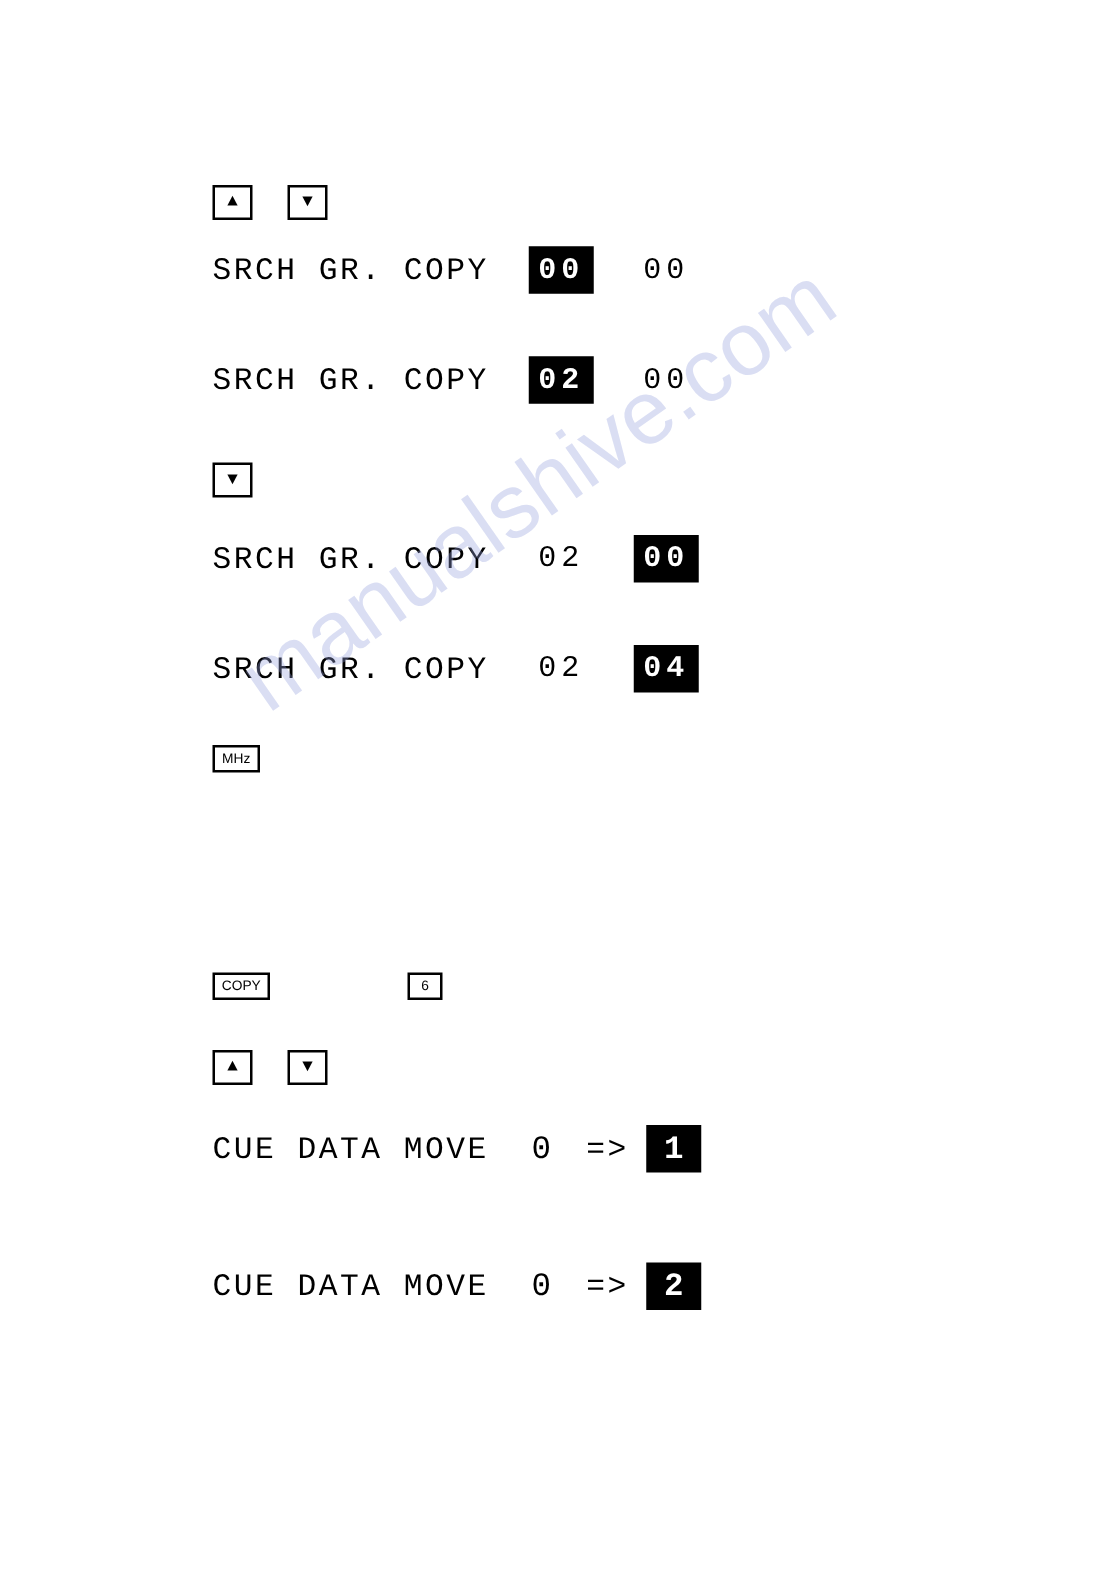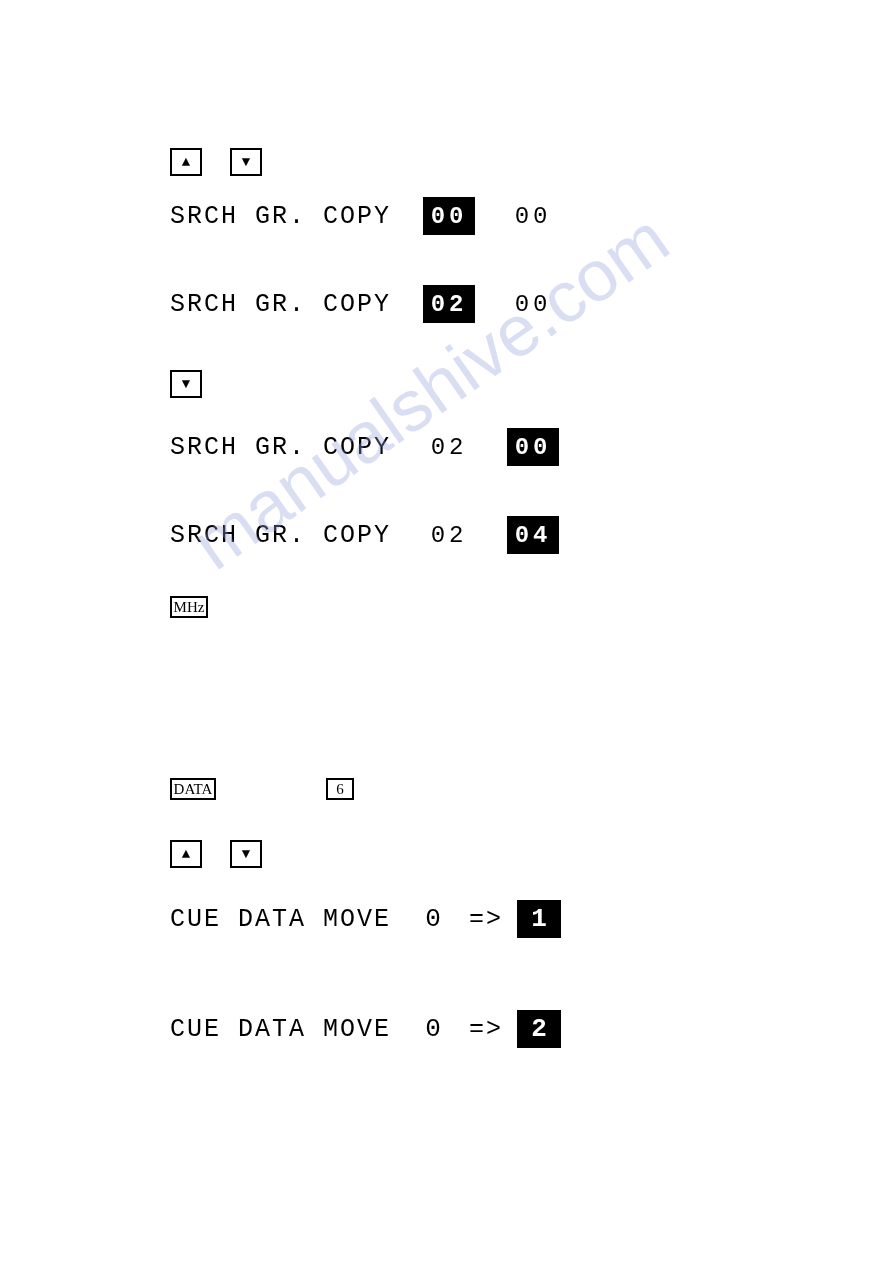--- a/index.html
+++ b/index.html
@@ -46,22 +46,22 @@
     }
 
     .small-btn {
       min-width: 38px;
       height: 22px;
       border: 2px solid #000;
       background: #fff;
       display: inline-flex;
       align-items: center;
       justify-content: center;
-      font-size: 15px;
-      font-family: Liberation Serif, serif;
+      font-size: 11px;
+      font-family: Liberation Sans, sans-serif;
     }
 
     
     .section {
       position: absolute;
       display: flex;
       align-items: center;
     }
 
     .row-text {
@@ -187,21 +187,21 @@
   </div>
 
   <div class="section" style="top: 596px; left: 170px;">
     <div class="small-btn">
       <span>MHz</span>
     </div>
   </div>
 
   <div class="section" style="top: 778px; left: 170px;">
     <div class="small-btn" style="min-width: 46px;">
-      <span>DATA</span>
+      <span>COPY</span>
     </div>
     <div style="width: 110px;"></div>
     <div class="small-btn" style="min-width: 28px;">
       <span>6</span>
     </div>
   </div>
 
   <div class="section" style="top: 840px; left: 170px;">
     <div class="arrow-btn">
       <span>▲</span>

